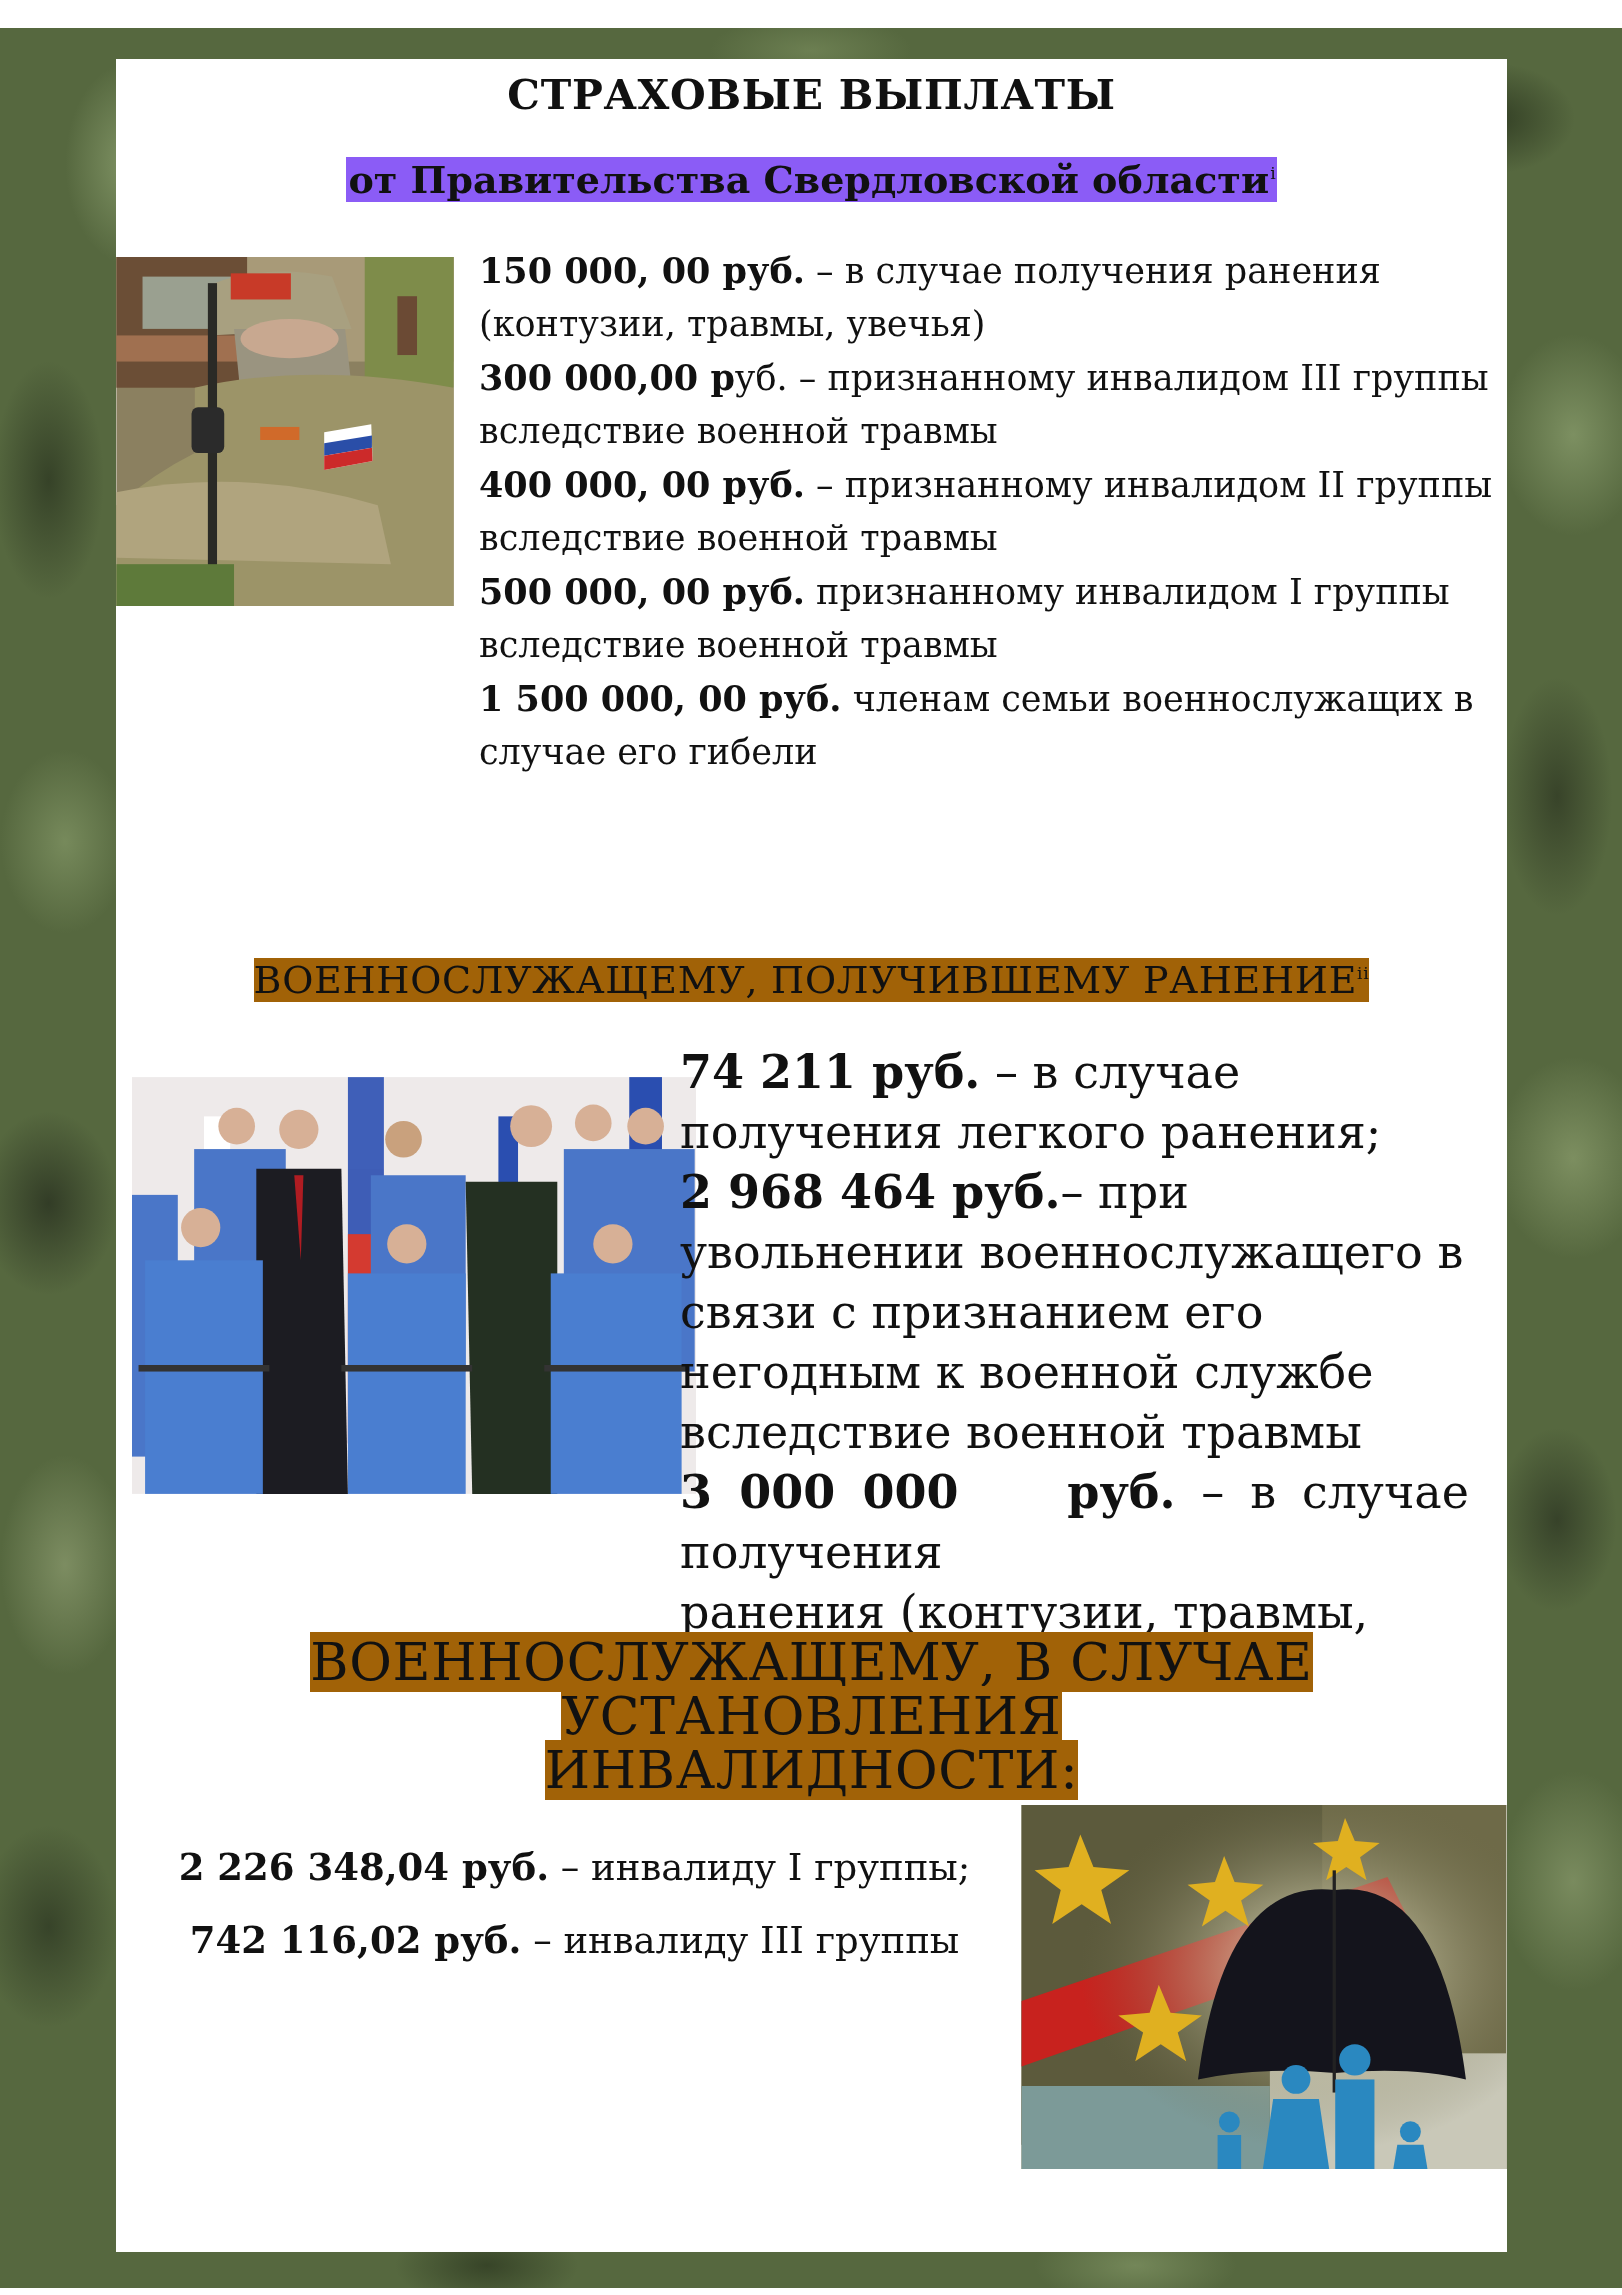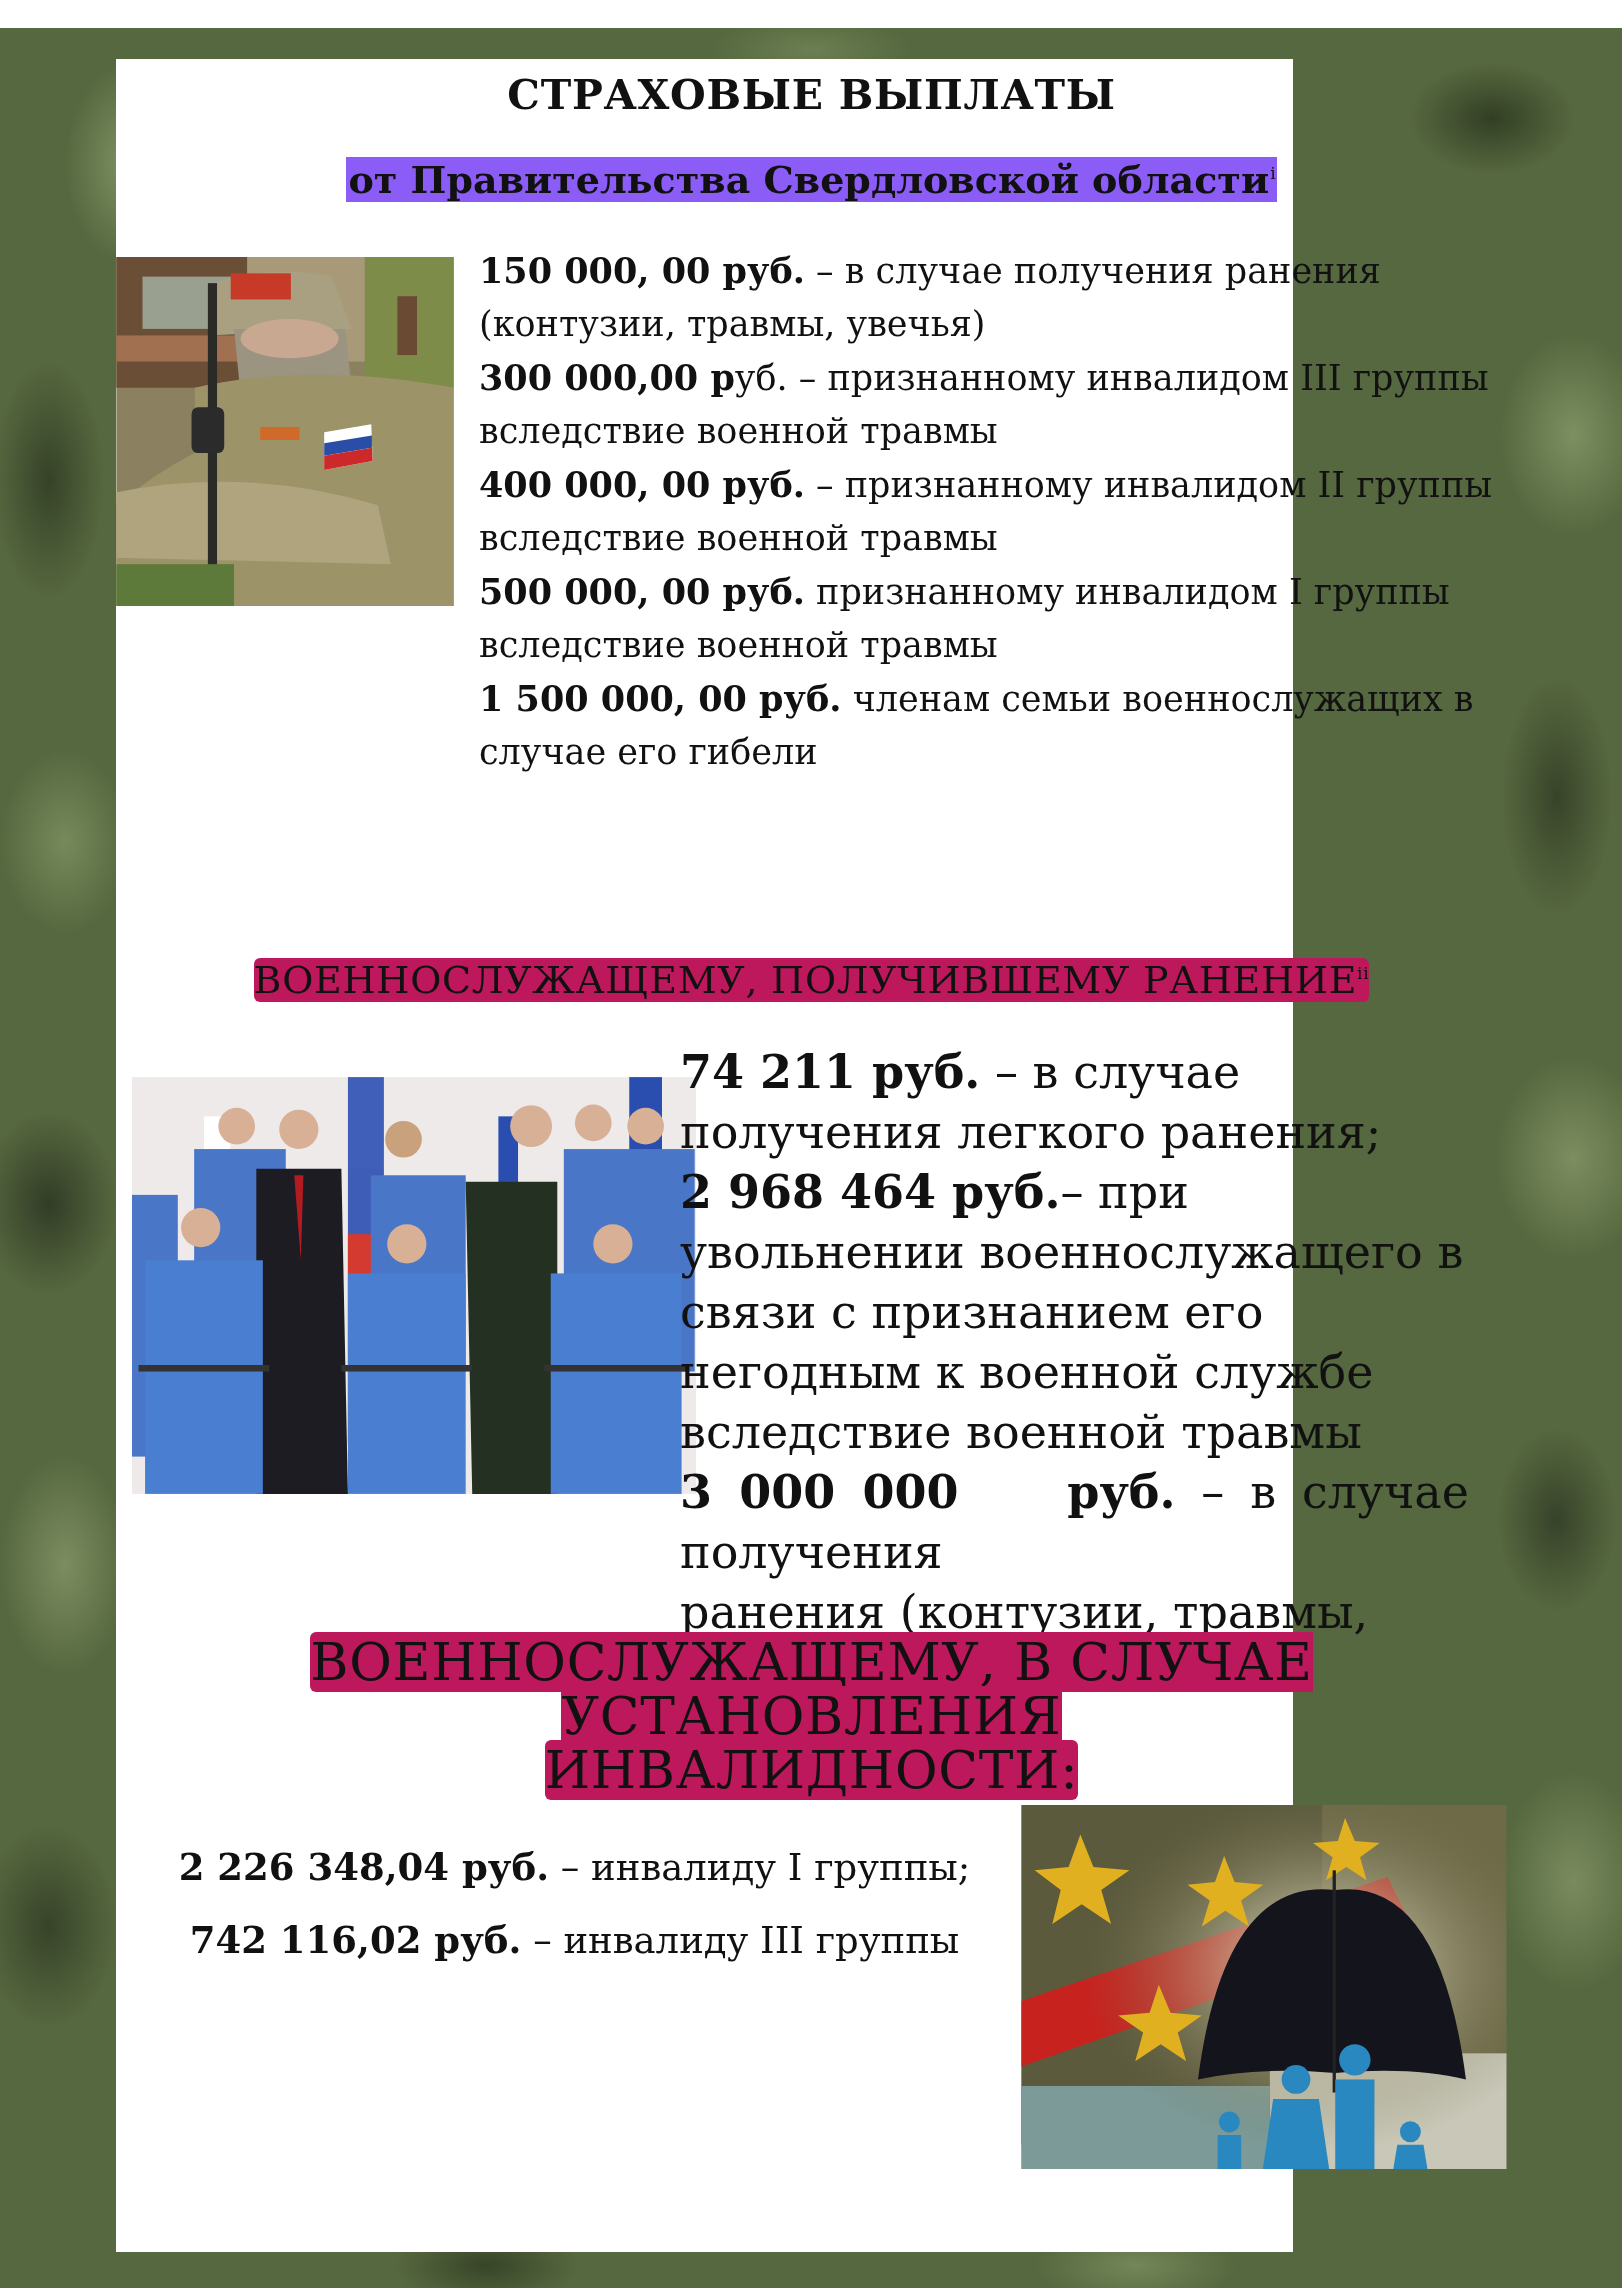--- a/index.html
+++ b/index.html
@@ -23,30 +23,30 @@
       radial-gradient(ellipse 111px 144px at 97% 50%, rgba(150,168,118,0.6), transparent 70%),
       radial-gradient(ellipse 92px 157px at 4% 68%, rgba(150,165,120,0.6), transparent 70%),
       radial-gradient(ellipse 85px 131px at 96% 66%, rgba(38,46,30,0.65), transparent 70%),
       radial-gradient(ellipse 98px 144px at 3% 84%, rgba(42,52,32,0.7), transparent 70%),
       radial-gradient(ellipse 105px 157px at 97% 82%, rgba(145,162,115,0.6), transparent 70%),
       radial-gradient(ellipse 131px 59px at 30% 99%, rgba(35,45,25,0.6), transparent 70%),
       radial-gradient(ellipse 144px 59px at 70% 99%, rgba(140,160,110,0.55), transparent 70%),
       radial-gradient(ellipse 144px 52px at 50% 1%, rgba(130,150,100,0.5), transparent 70%);
   }
   .page {
-    position: absolute; left: 116px; top: 59px; width: 1177px; height: 2193px;
+    position: absolute; left: 116px; top: 59px; width: 1391px; height: 2193px;
     background: #ffffff;
   }
   .abs { position: absolute; }
   .title {
     left: 0; width: 1391px; top: 6.5px; text-align: center;
     font-weight: bold; font-size: 41px; line-height: 59px; letter-spacing: 0.7px;
   }
   .hl-yellow { background: #8b5cf6; }
-  .hl-gray { background: #be185d; border-radius: 6px; }
+  .hl-gray { background: #a16207; }
   .subtitle {
     left: 0; width: 1391px; top: 93px; text-align: center;
     font-weight: bold; font-size: 38px; line-height: 56px;
   }
   .subtitle span { padding: 0 1.3px; }
   sup { font-size: 0.45em; vertical-align: super; line-height: 0; font-weight: normal; }
   .photo { position: absolute; overflow: hidden; }
   .s1-text {
     left: 363px; top: 185px; width: 1021px;
     font-size: 35px; line-height: 53px;

